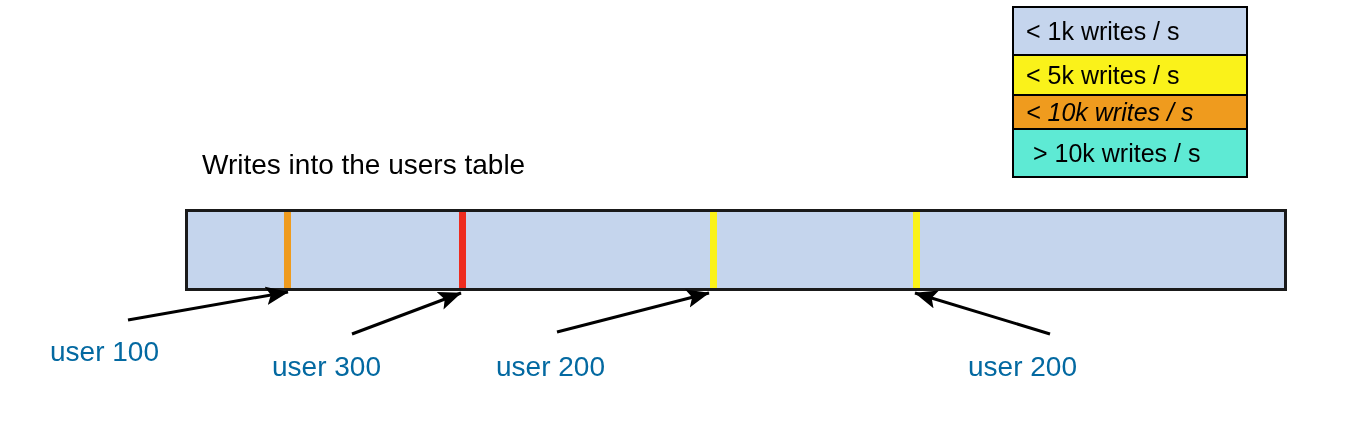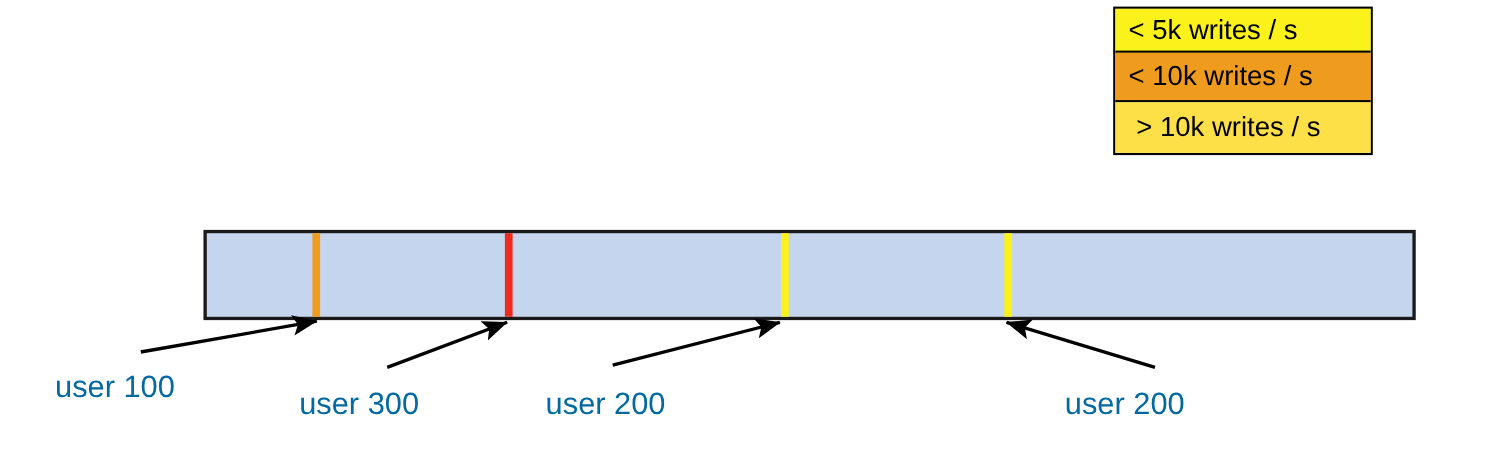--- a/index.html
+++ b/index.html
@@ -40,21 +40,21 @@
   }
   .legend-row .legend-label {
     font-size: 25px;
     color: #000000;
     line-height: 1;
     white-space: nowrap;
     letter-spacing: 0px;
   }
   .legend-row.r0 { height: 48px; }
   .legend-row.r1 { height: 40px; }
-  .legend-row.r2 { height: 45px; }
+  .legend-row.r2 { height: 34px; font-style: italic; }
   .legend-row.r3 { height: 46px; }
 
   
   #chart-title {
     position: absolute;
     left: 202px;
     top: 151px;
     font-size: 28px;
     color: #000000;
     white-space: nowrap;
@@ -95,31 +95,35 @@
     white-space: nowrap;
     line-height: 1;
   }
 </style>
 </head>
 <body>
 
 <div id="canvas">
 
   <div id="legend">
+    <div class="legend-row r0" style="background:#c5d5ed;">
+      <span class="legend-label">&lt; 1k writes / s</span>
+    </div>
     <div class="legend-row r1" style="background:#faf21a;">
       <span class="legend-label">&lt; 5k writes / s</span>
     </div>
     <div class="legend-row r2" style="background:#ef9b1e;">
       <span class="legend-label">&lt; 10k writes / s</span>
     </div>
-    <div class="legend-row r3" style="background:#fde047;padding-left:19px;">
+    <div class="legend-row r3" style="background:#5eead4;padding-left:19px;">
       <span class="legend-label">&gt; 10k writes / s</span>
     </div>
   </div>
 
+  <div id="chart-title">Writes into the users table</div>
 
   <div id="range-bar">
     <div class="bar-marker" style="left:96px; background:#ef9b1e;"></div>
     <div class="bar-marker" style="left:271px; background:#ee2b1e;"></div>
     <div class="bar-marker" style="left:522px; background:#faf21a;"></div>
     <div class="bar-marker" style="left:725px; background:#faf21a;"></div>
   </div>
 
   <svg id="annotations" viewBox="0 0 1350 422">
     <defs>

